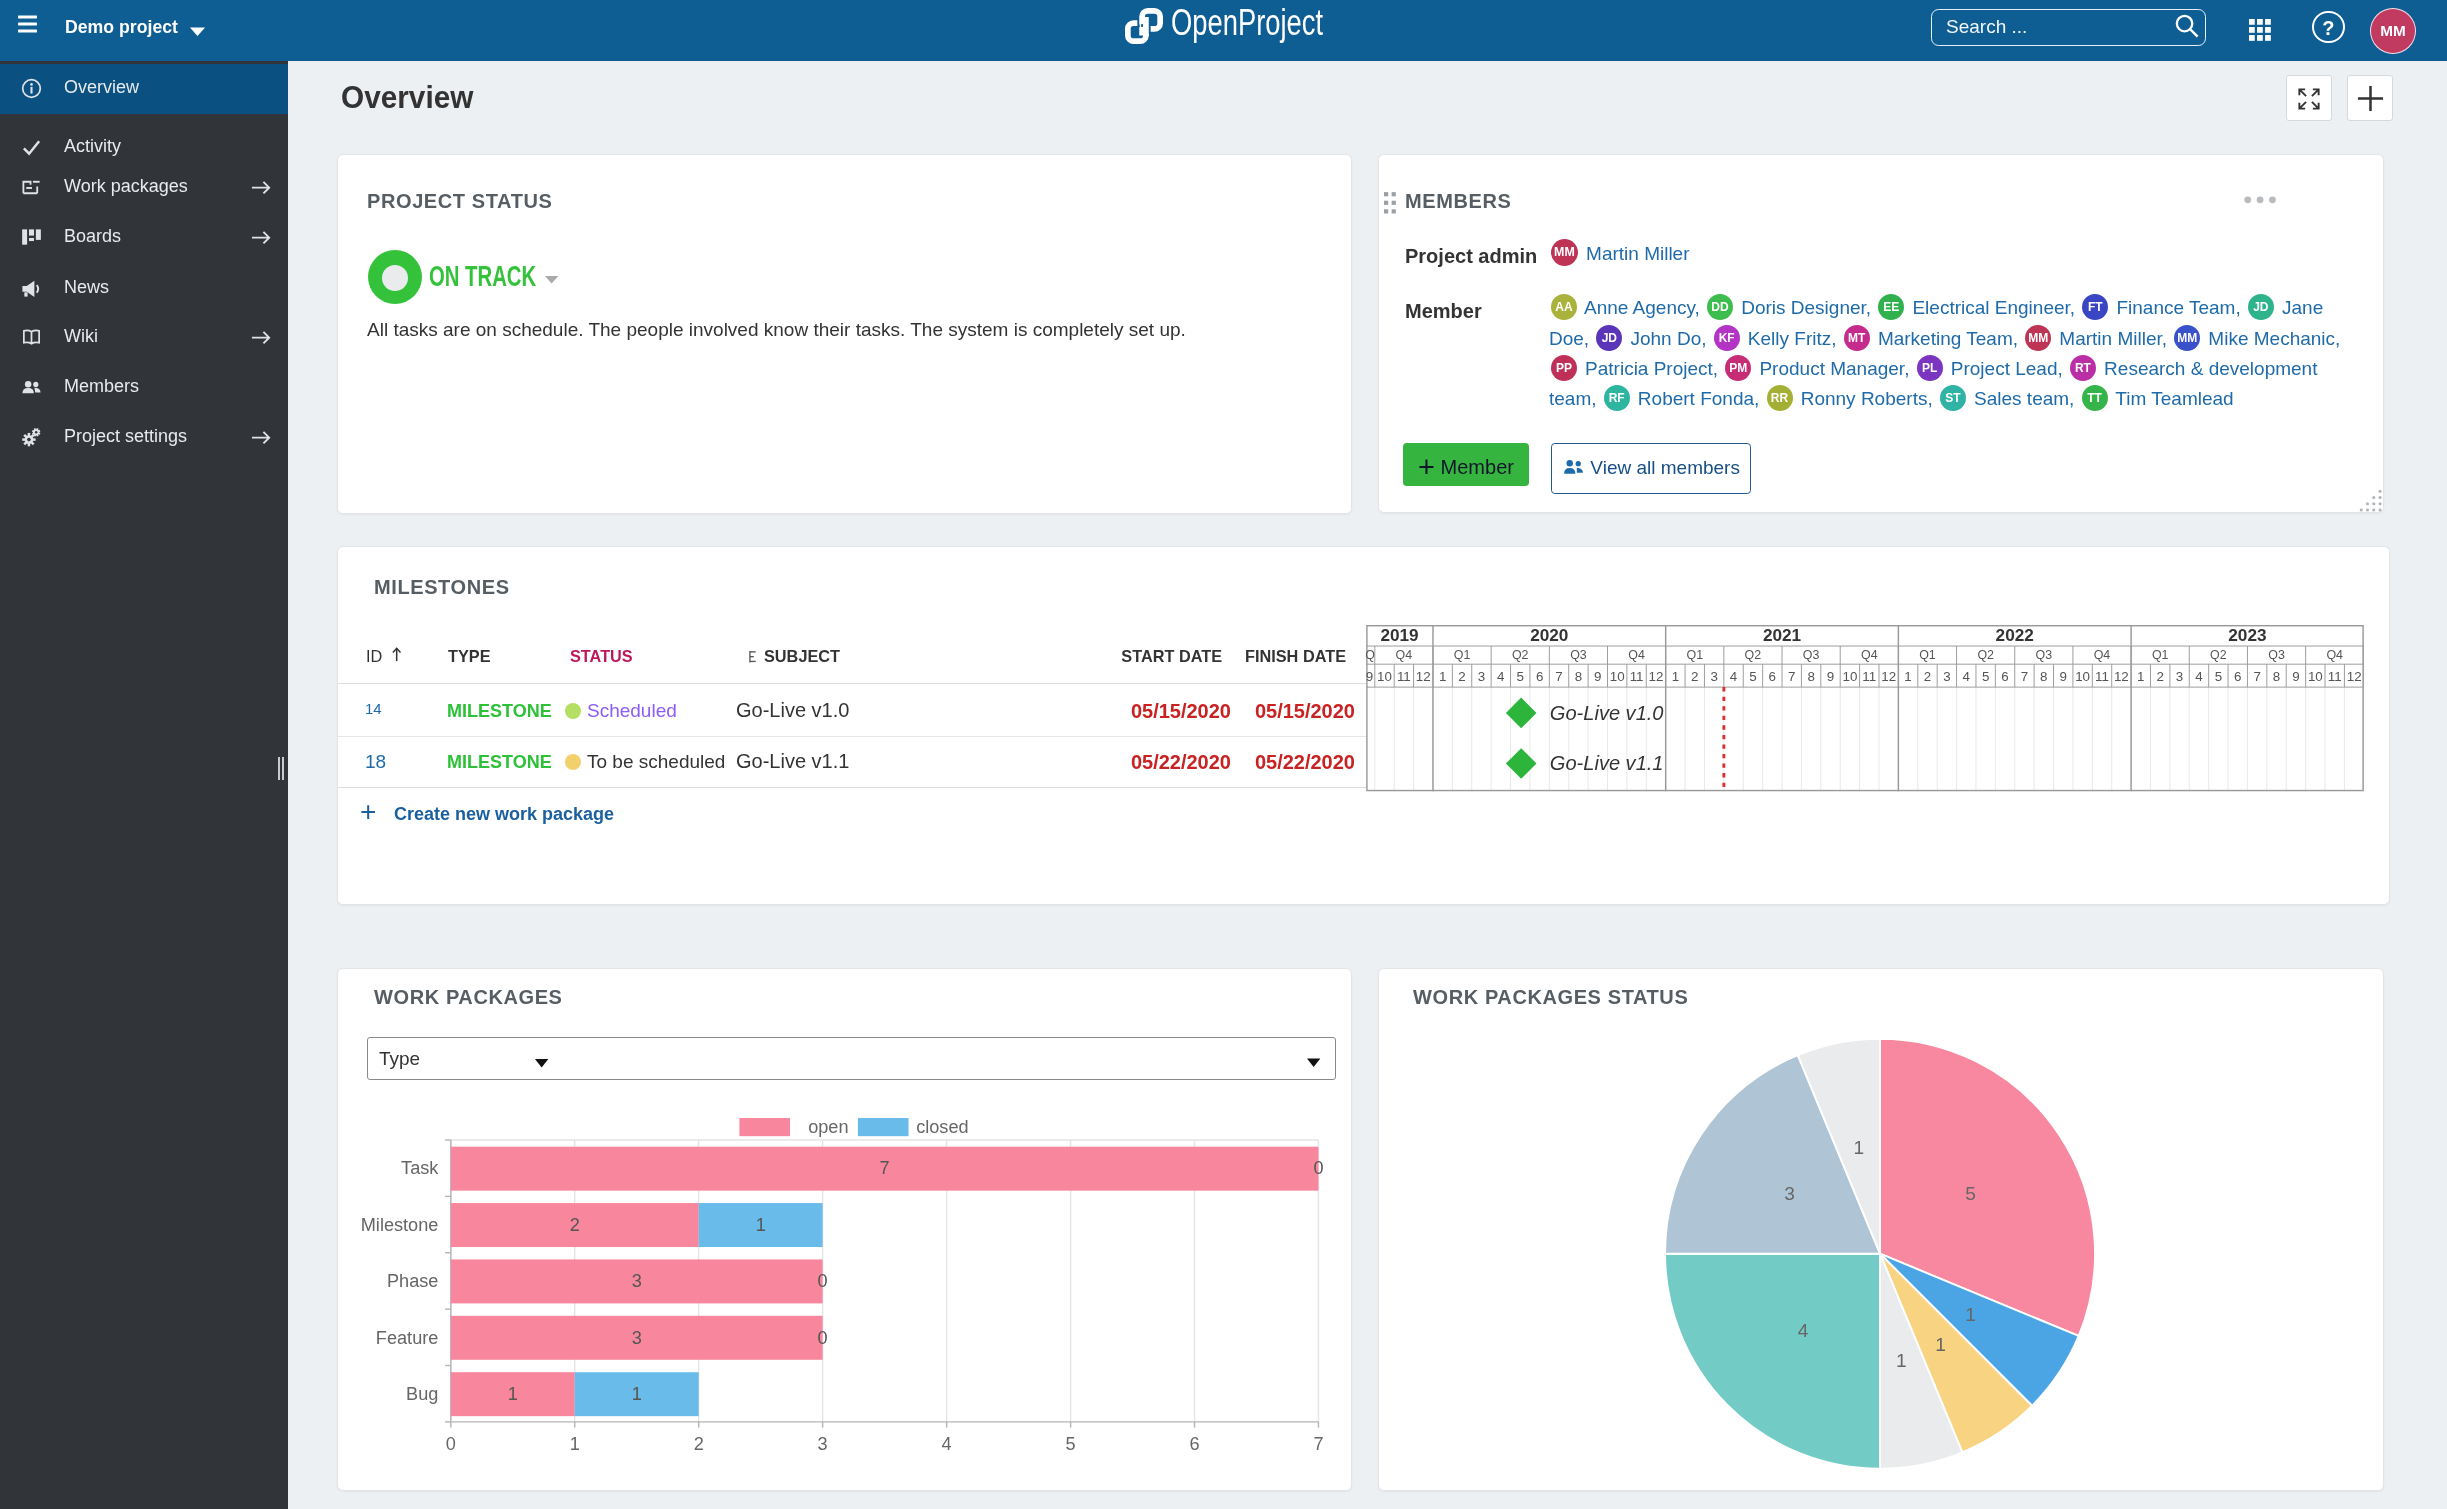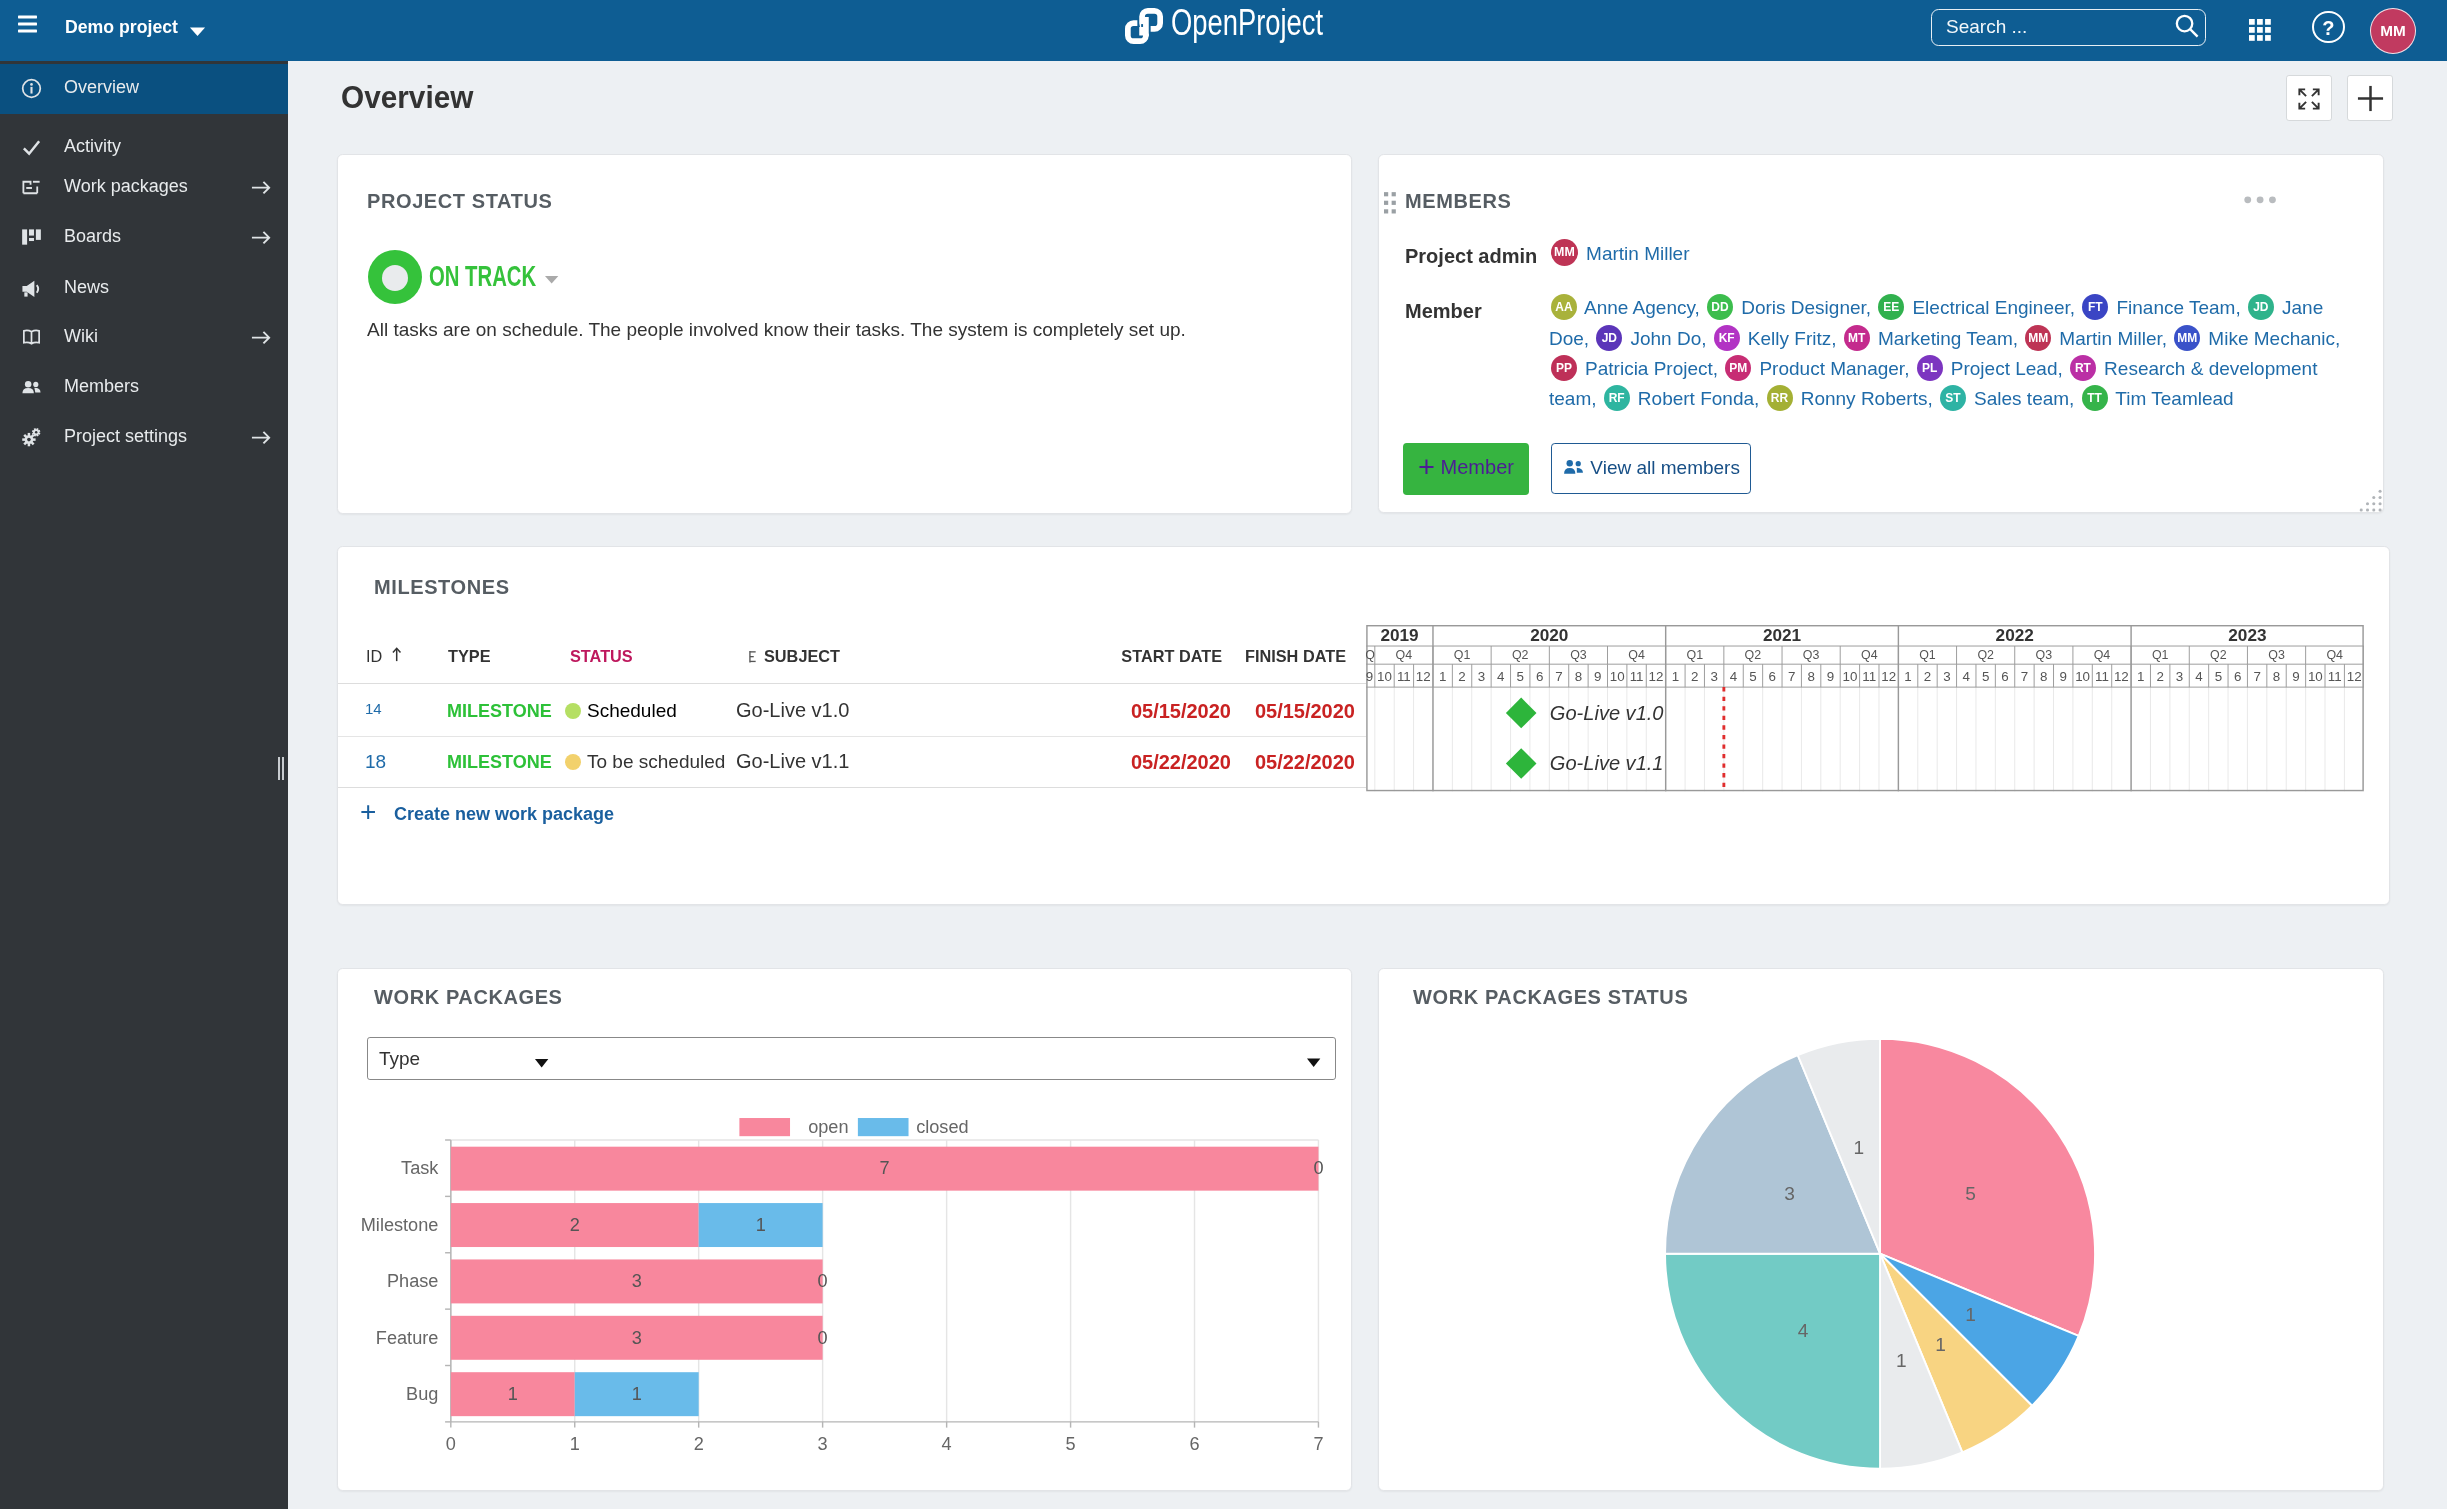--- a/index.html
+++ b/index.html
@@ -206,21 +206,21 @@
         <circle cx="31" cy="5" r="3.6"></circle>
       </g>
     </svg></div>
 <div class="abs" style="left:1405px;top:245px;font-size:20px;font-weight:bold;color:#333">Project admin</div>
 <div class="mline" style="top:241px"><span class="av" style="background:#BE3455;width:27px;height:27px;font-size:12.4px;line-height:27px">MM</span> Martin Miller</div>
 <div class="abs" style="left:1405px;top:300px;font-size:20px;font-weight:bold;color:#333">Member</div>
 <div class="mline" style="top:296px"><span class="av" style="background:#A9B23B;width:26px;height:26px;font-size:12px;line-height:26px">AA</span> Anne Agency, <span class="av" style="background:#3CBD4D;width:26px;height:26px;font-size:12px;line-height:26px">DD</span> Doris Designer, <span class="av" style="background:#31B14E;width:26px;height:26px;font-size:12px;line-height:26px">EE</span> Electrical Engineer, <span class="av" style="background:#3A45C4;width:26px;height:26px;font-size:12px;line-height:26px">FT</span> Finance Team, <span class="av" style="background:#2FB38B;width:26px;height:26px;font-size:12px;line-height:26px">JD</span> Jane</div>
 <div class="mline" style="top:327px">Doe, <span class="av" style="background:#5B35B9;width:26px;height:26px;font-size:12px;line-height:26px">JD</span> John Do, <span class="av" style="background:#B233C4;width:26px;height:26px;font-size:12px;line-height:26px">KF</span> Kelly Fritz, <span class="av" style="background:#C42B8D;width:26px;height:26px;font-size:12px;line-height:26px">MT</span> Marketing Team, <span class="av" style="background:#BE3455;width:26px;height:26px;font-size:12px;line-height:26px">MM</span> Martin Miller, <span class="av" style="background:#3A52C9;width:26px;height:26px;font-size:12px;line-height:26px">MM</span> Mike Mechanic,</div>
 <div class="mline" style="top:357px"><span class="av" style="background:#BE3058;width:26px;height:26px;font-size:12px;line-height:26px">PP</span> Patricia Project, <span class="av" style="background:#C72D74;width:26px;height:26px;font-size:12px;line-height:26px">PM</span> Product Manager, <span class="av" style="background:#7C35C0;width:26px;height:26px;font-size:12px;line-height:26px">PL</span> Project Lead, <span class="av" style="background:#BB2FA5;width:26px;height:26px;font-size:12px;line-height:26px">RT</span> Research &amp; development</div>
 <div class="mline" style="top:387px">team, <span class="av" style="background:#2EB5A0;width:26px;height:26px;font-size:12px;line-height:26px">RF</span> Robert Fonda, <span class="av" style="background:#A4B034;width:26px;height:26px;font-size:12px;line-height:26px">RR</span> Ronny Roberts, <span class="av" style="background:#2EB3A4;width:26px;height:26px;font-size:12px;line-height:26px">ST</span> Sales team, <span class="av" style="background:#35B44A;width:26px;height:26px;font-size:12px;line-height:26px">TT</span> Tim Teamlead</div>
-<div class="abs" style="left:1403px;top:443px;width:126px;height:52px;background:#36B440;border-radius:3.8px;color:#4c1d95;font-size:20px;text-align:center;line-height:49px"><span style="font-size:29px;font-weight:300;vertical-align:-2.9px">+</span> Member</div>
+<div class="abs" style="left:1403px;top:443px;width:126px;height:43px;background:#36B440;border-radius:3.8px;color:#0f172a;font-size:20px;text-align:center;line-height:49px"><span style="font-size:29px;font-weight:300;vertical-align:-2.9px">+</span> Member</div>
 <div class="abs" style="left:1551px;top:443px;width:200px;height:51px;background:#fff;border:1.9px solid #1F5A93;border-radius:3.8px;font-size:19px;color:#174F86;text-align:center;line-height:47px"><svg width="23" height="17" viewBox="0 0 24 18" style="vertical-align:-1.9px">
       <g fill="#1F6BA9">
         <circle cx="8" cy="4.5" r="3.4"></circle>
         <path d="M2 15.5 Q2 9.5 8 9.5 Q14 9.5 14 15.5 Z"></path>
         <circle cx="17" cy="5" r="2.8"></circle>
         <path d="M15.5 9.3 Q22 9.7 22 14.5 L15.5 14.5"></path>
       </g>
     </svg> View all members</div>
 <div class="abs" style="left:2353px;top:483px"><svg width="29" height="29" viewBox="0 0 30 30">
       <g fill="#b0b4b8">
@@ -263,21 +263,21 @@
 <div class="abs" style="left:1346px;top:647px;font-size:16.3px;font-weight:bold;color:#333;width:0">
     <span style="position:absolute;right:0;white-space:nowrap">FINISH DATE</span>
   </div>
 <div class="abs" style="left:338px;top:683px;width:1028px;height:1px;background:#ddd"></div>
 <div class="abs" style="left:338px;top:736px;width:1028px;height:1px;background:#e5e5e5"></div>
 <div class="abs" style="left:338px;top:787px;width:1028px;height:1px;background:#ddd"></div>
 
 <div class="abs link" style="left:365px;top:700px;font-size:15px">14</div>
 <div class="abs" style="left:447px;top:701px;font-size:18px;font-weight:bold;color:#2DC138">MILESTONE</div>
 <div class="abs" style="left:565px;top:703px;width:16.3px;height:16.3px;border-radius:50%;background:#B5DF63"></div>
-<div class="abs" style="left:587px;top:700px;font-size:19px;color:#000000">Scheduled</div>
+<div class="abs" style="left:587px;top:700px;font-size:19px;color:#8b5cf6">Scheduled</div>
 <div class="abs" style="left:736px;top:699px;font-size:20px;color:#333">Go-Live v1.0</div>
 <div class="abs" style="left:1231px;top:700px;font-size:20px;font-weight:bold;color:#C92222;width:0">
     <span style="position:absolute;right:0;white-space:nowrap">05/15/2020</span>
   </div>
 <div class="abs" style="left:1355px;top:700px;font-size:20px;font-weight:bold;color:#C92222;width:0">
     <span style="position:absolute;right:0;white-space:nowrap">05/15/2020</span>
   </div>
 
 <div class="abs link" style="left:365px;top:751px;font-size:19px">18</div>
 <div class="abs" style="left:447px;top:752px;font-size:18px;font-weight:bold;color:#2DC138">MILESTONE</div>

